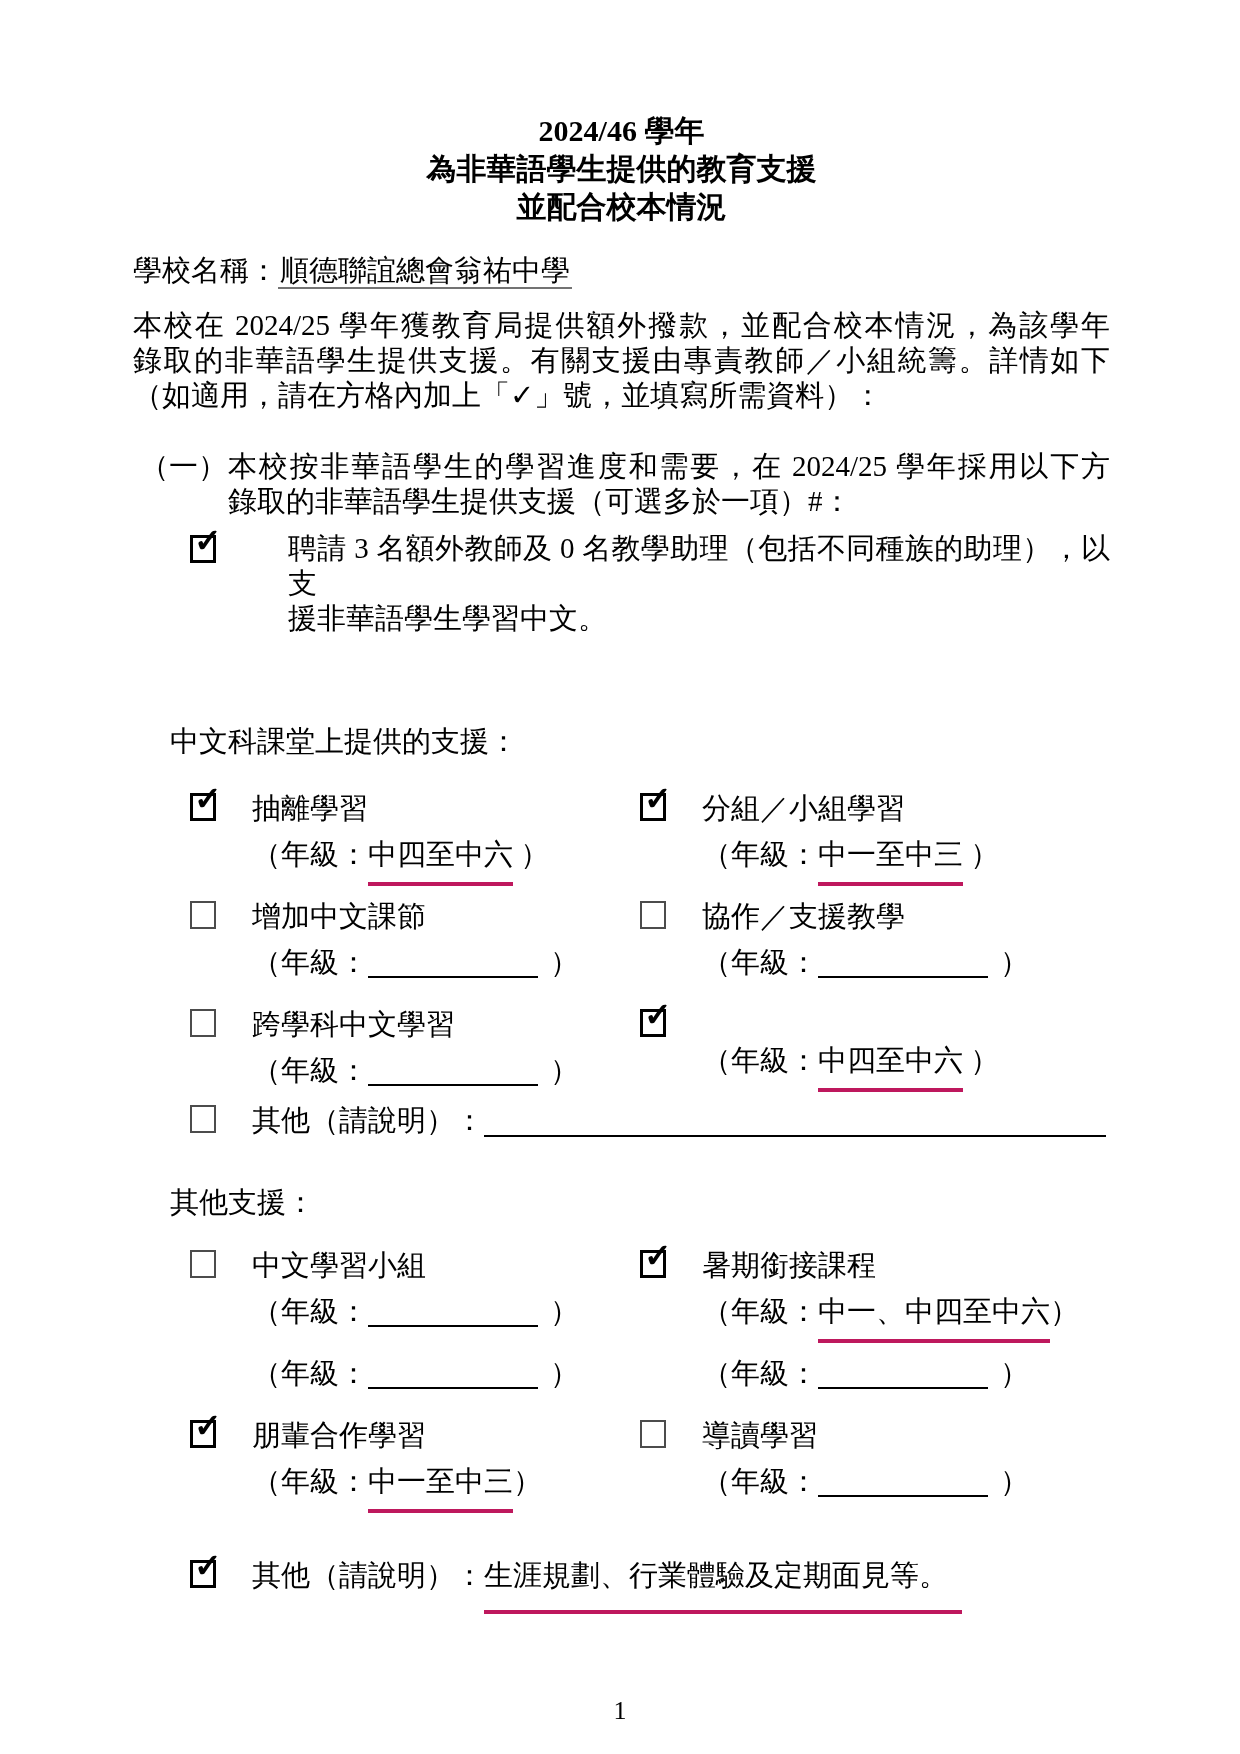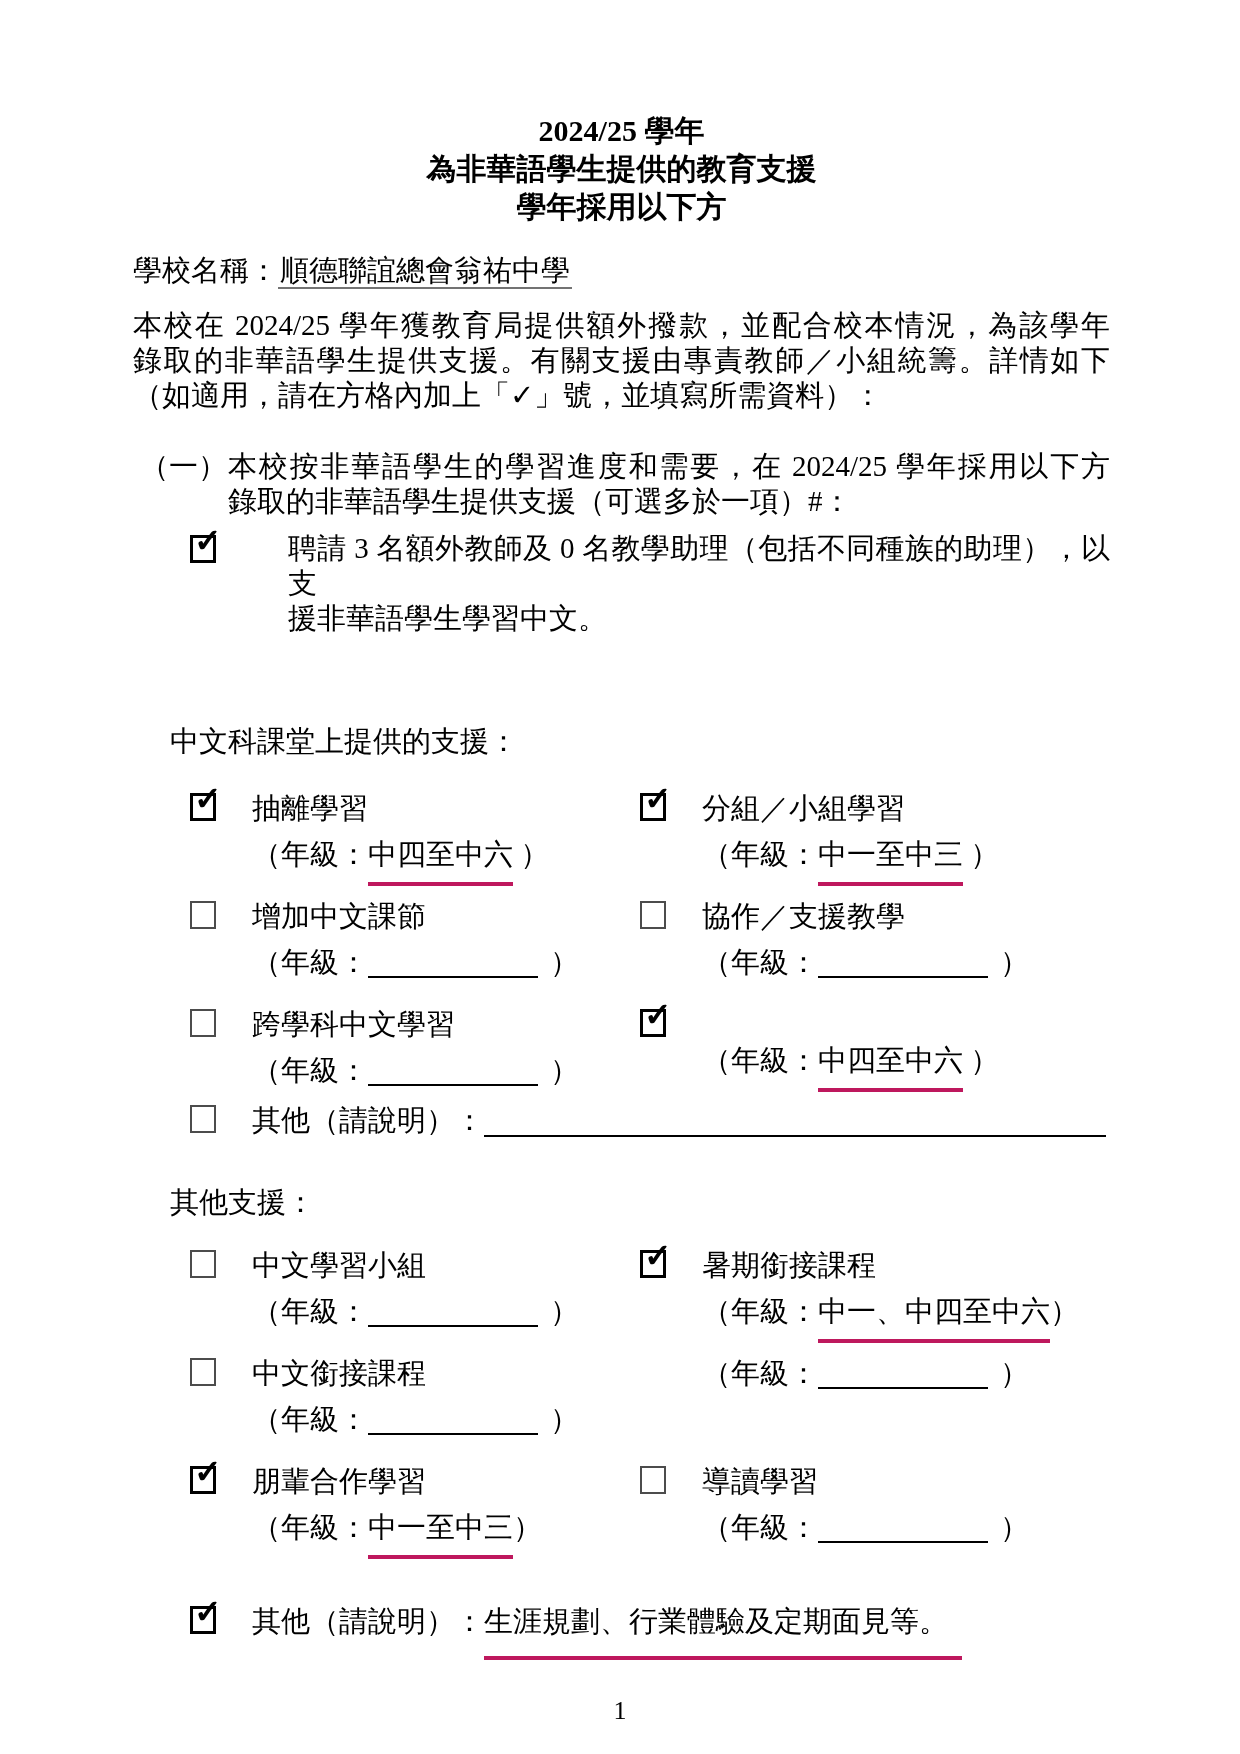--- a/index.html
+++ b/index.html
@@ -70,23 +70,23 @@
   .final-line .val{padding-right:14px;}
   
   .pagenum{position:absolute;left:0;right:0;bottom:28px;text-align:center;font-size:26px;line-height:30px;}
 </style>
 </head>
 <body>
 
 <div class="page">
 
   <div class="title">
-    <div>2024/25 學年</div>
+    <div>2024/46 學年</div>
     <div>為非華語學生提供的教育支援</div>
-    <div>學年採用以下方</div>
+    <div>並配合校本情況</div>
   </div>
 
   <div class="school">
     <span>學校名稱：</span><span class="school-name">順德聯誼總會翁祐中學</span>
   </div>
 
   <div class="intro">
     <div class="just">本校在 2024/25 學年獲教育局提供額外撥款，並配合校本情況，為該學年</div>
     <div class="just">錄取的非華語學生提供支援。有關支援由專責教師／小組統籌。詳情如下</div>
     <div>（如適用，請在方格內加上「✓」號，並填寫所需資料）：</div>
@@ -203,26 +203,20 @@
               <span class="mark">✓</span>
             </span>
           <span class="lbl">暑期銜接課程</span>
         </div>
         <div class="grade-line"><span>（年級：</span><span class="val">中一、中四至中六</span><span>）</span></div>
       </div>
     </div>
 
     <div class="row">
       <div class="c1">
-        <div class="item-line">
-          <span class="cbx" data-checked="false">
-              <span class="mark"></span>
-            </span>
-          <span class="lbl">中文銜接課程</span>
-        </div>
         <div class="grade-line"><span>（年級：</span><span class="blank"></span><span>）</span></div>
       </div>
       <div class="c2">
         <div class="grade-line"><span>（年級：</span><span class="blank"></span><span>）</span></div>
       </div>
     </div>
 
     <div class="row">
       <div class="c1">
         <div class="item-line">

